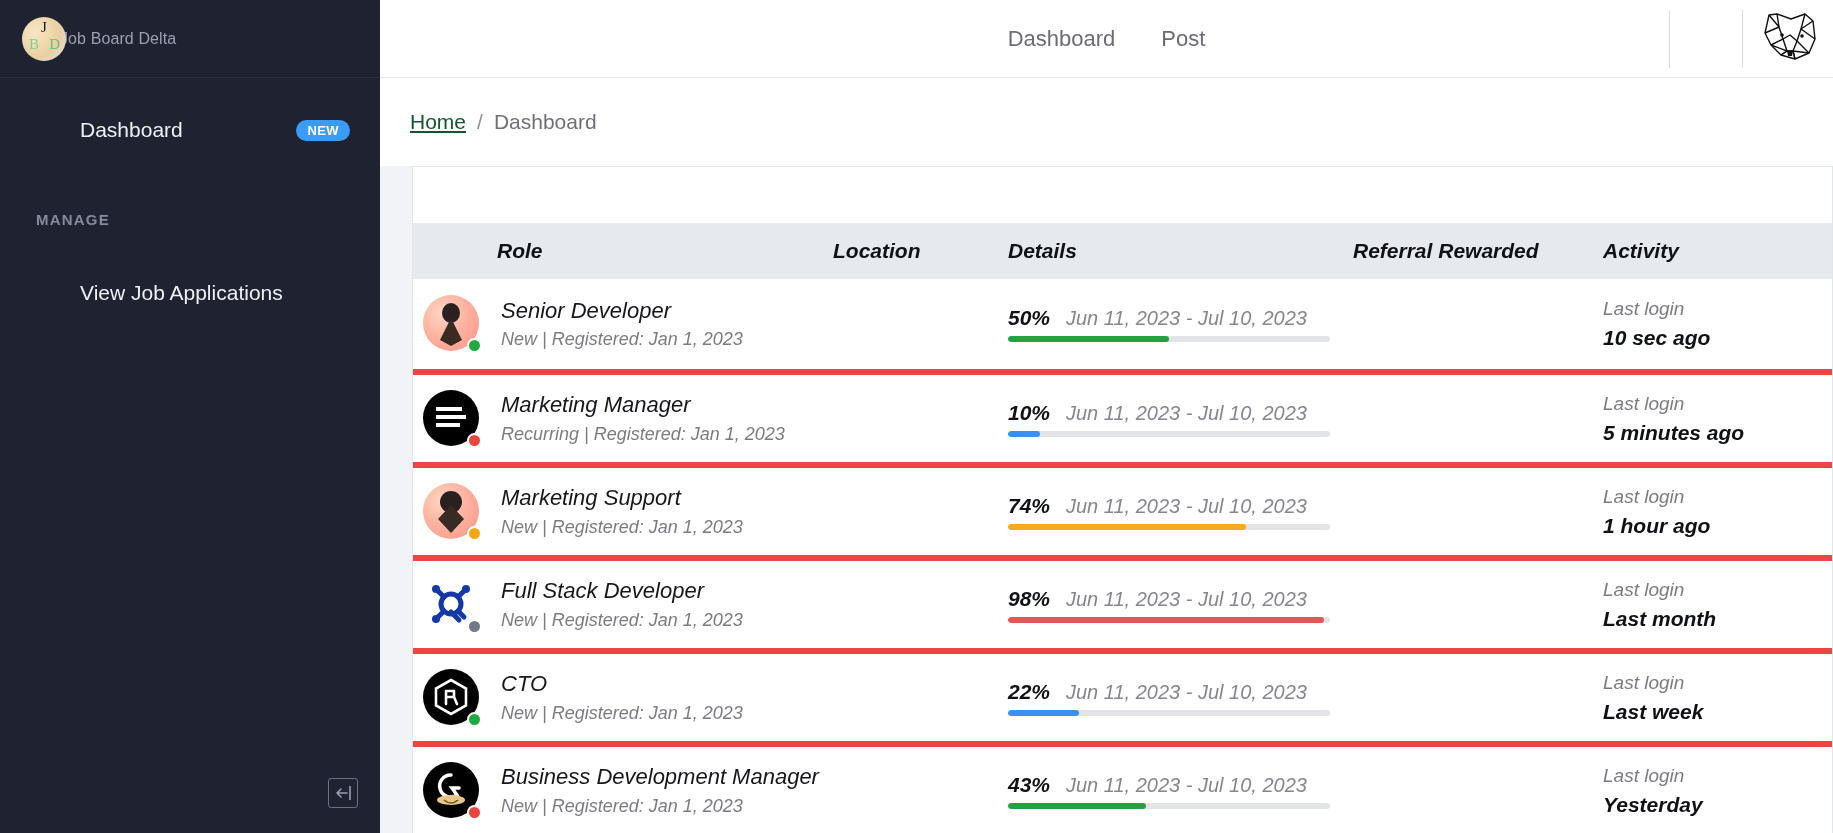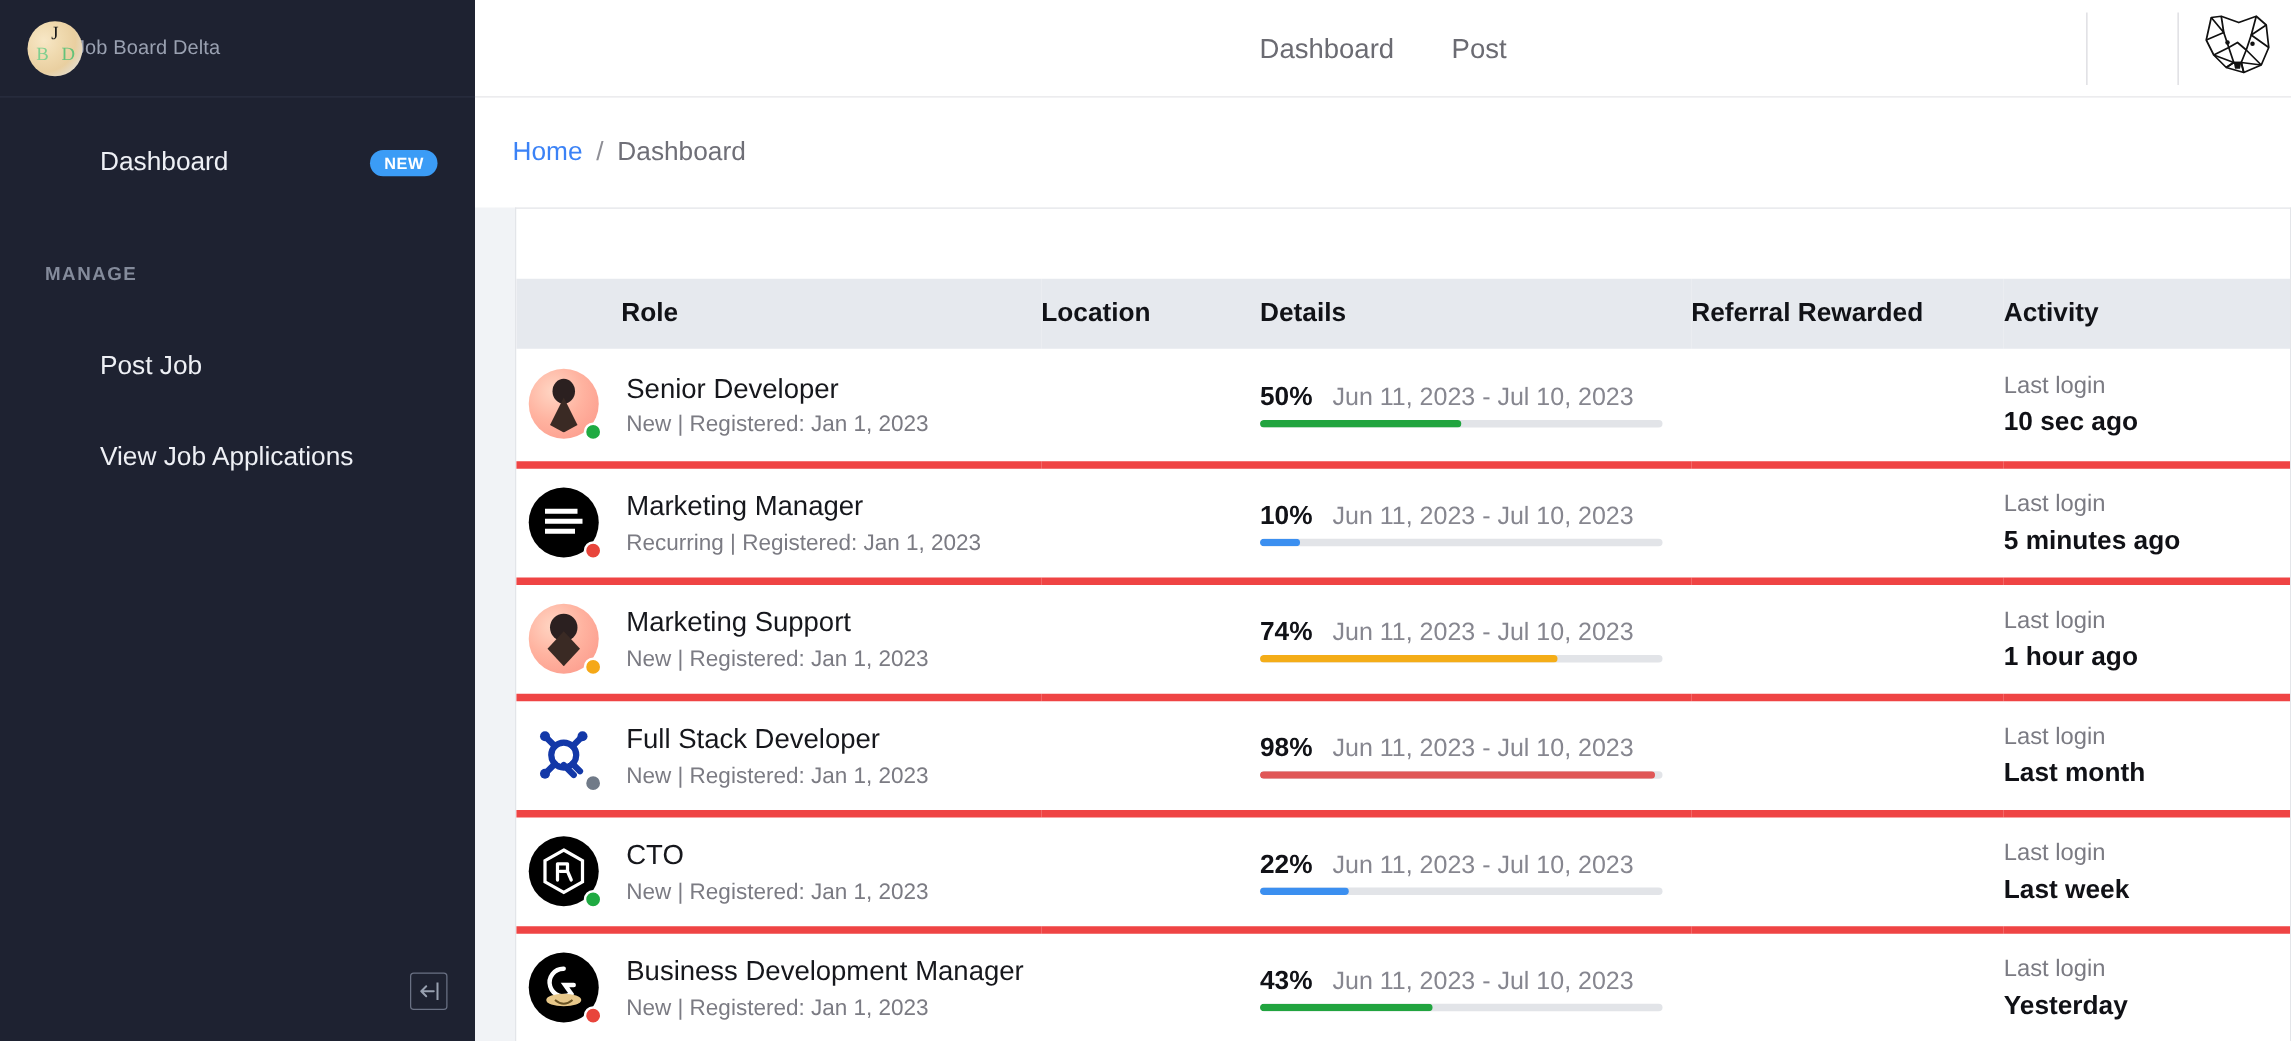--- a/index.html
+++ b/index.html
@@ -126,31 +126,32 @@
   }
 
   .breadcrumb-bar {
     height: 88px; flex: 0 0 88px;
     background: #ffffff;
     display: flex; align-items: center;
     padding-left: 30px;
     font-size: 21px;
   }
   .bc-home {
-    color: #3b82f6; cursor: pointer;
+    color: #14532d; text-decoration: underline; cursor: pointer;
   }
   .bc-sep { color: #8e8e95; margin: 0 11px; }
   .bc-cur { color: #6f6f77; }
 
   .content-area {
     flex: 1 1 auto; min-height: 0;
     background: #f1f3f6;
     padding-left: 32px;
     position: relative;
     display: flex;
+    font-style: italic;
   }
   .card {
     flex: 1 1 auto;
     background: #ffffff;
     border: 1px solid #e3e5e9;
     border-bottom: none;
     margin-top: 0;
     padding: 56px 0 0 0;
     overflow: hidden;
     min-width: 0;
@@ -253,23 +254,20 @@
     <div class="nav-top">
       <div class="nav-row">
         <span class="lbl">Dashboard</span>
         <span class="badge-new">NEW</span>
       </div>
     </div>
 
     <div class="section-label">MANAGE</div>
 
     <div class="nav-sub">
-      <div class="nav-row">
-        <span class="lbl">Post Job</span>
-      </div>
       <div class="nav-row">
         <span class="lbl">View Job Applications</span>
       </div>
     </div>
 
     <div class="collapse-btn">
       <span>
         <svg width="18" height="16" viewBox="0 0 18 16">
           <path d="M16 1 L16 15" stroke="#98a0b0" stroke-width="1.6" fill="none"></path>
           <path d="M13 8 L3 8 M7 4 L3 8 L7 12" stroke="#98a0b0" stroke-width="1.6" fill="none" stroke-linecap="round" stroke-linejoin="round"></path>

